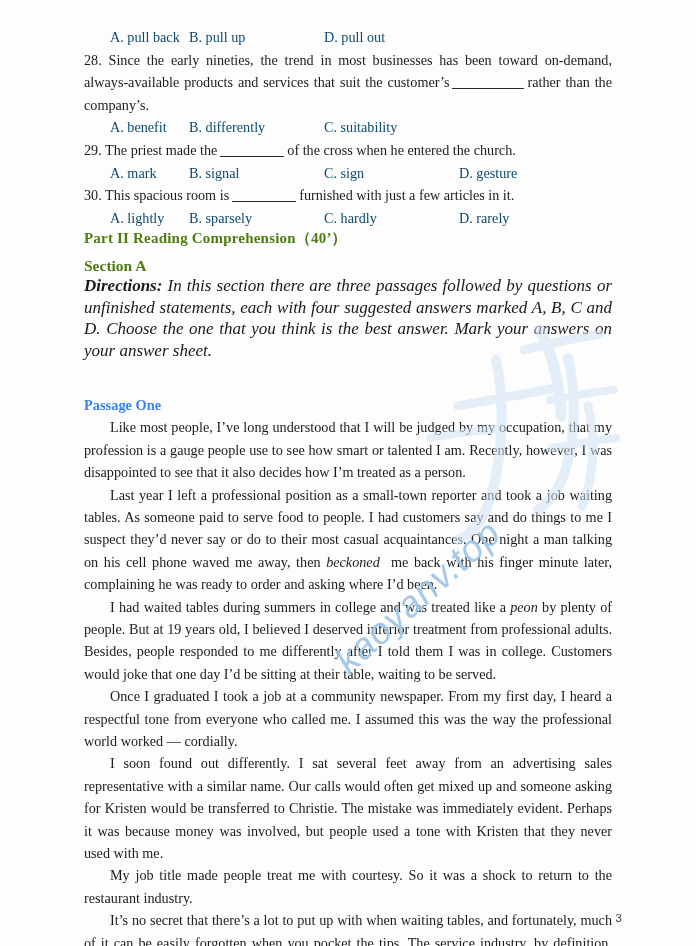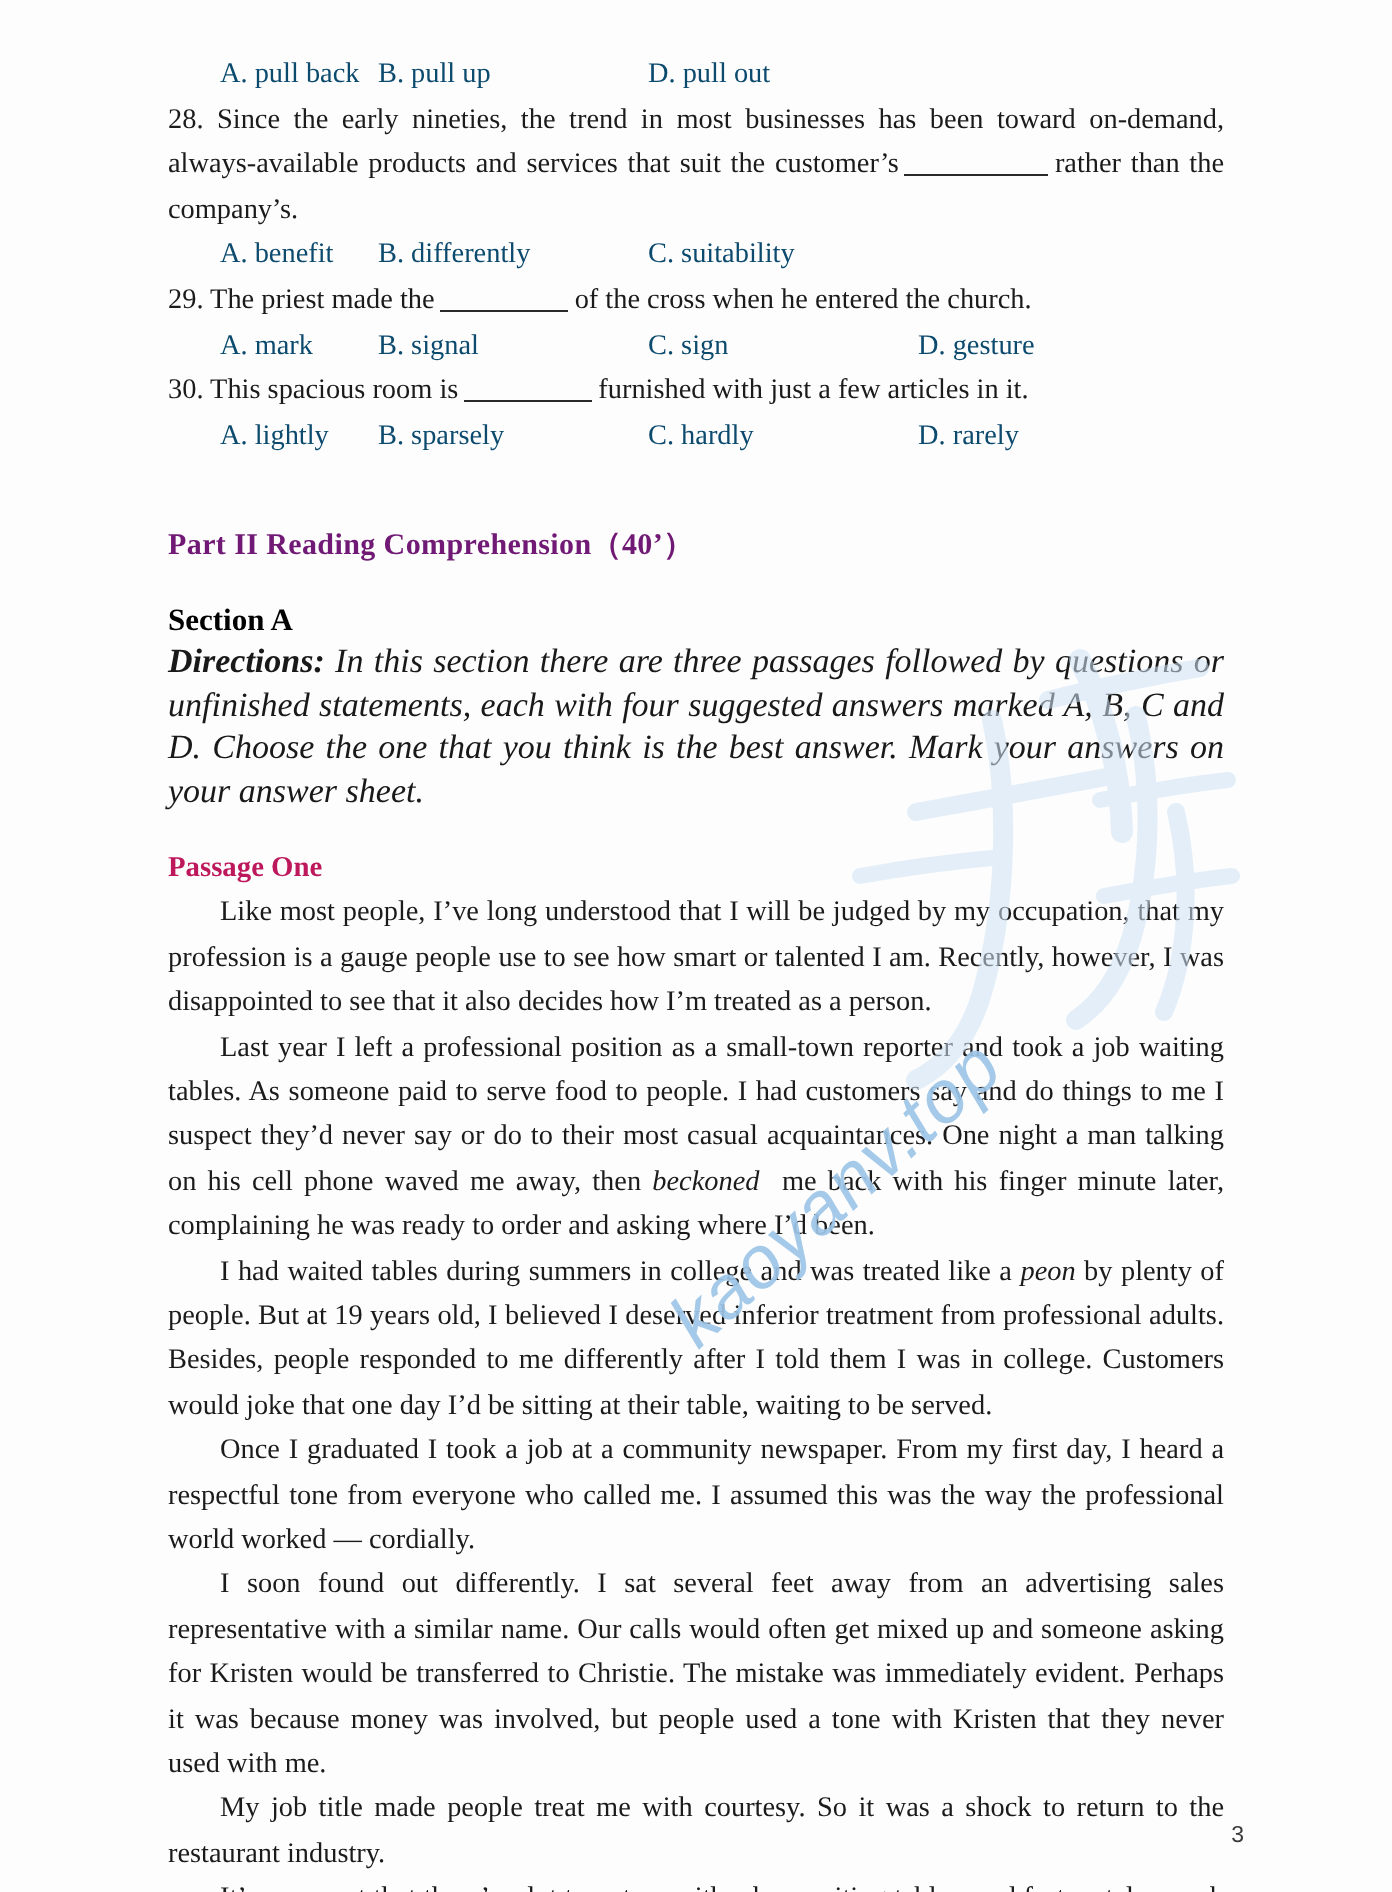--- a/index.html
+++ b/index.html
@@ -80,43 +80,42 @@
     width: 72px;
     border-bottom: 1px solid #2a2a2a;
     margin: 0 3px;
     vertical-align: -2px;
   }
   .blank-sm { width: 64px; }
 
   .heading-part {
     font-weight: bold;
     font-size: 15px;
-    margin-top: 34px;
-    color: #701a75;
+    color: #4d7c0f;
     letter-spacing: 0.2px;
   }
   .heading-sec {
     font-weight: bold;
     font-size: 15.5px;
-    margin-top: 20px;
-    color: #000000;
+    margin-top: 9px;
+    color: #4d7c0f;
   }
   .directions {
     font-style: italic;
     font-size: 17px;
     line-height: 21.5px;
     text-align: justify;
     color: #191919;
   }
   .directions b { font-weight: bold; font-style: italic; }
   .passage-title {
     font-weight: bold;
     font-size: 14.4px;
-    margin-top: 20px;
-    color: #be185d;
+    margin-top: 36px;
+    color: #3b82f6;
   }
   p.para {
     margin: 0;
     text-indent: 26px;
     font-size: 14.2px;
     line-height: 22.4px;
     text-align: justify;
     text-justify: inter-word;
     color: #1b1b1b;
   }

